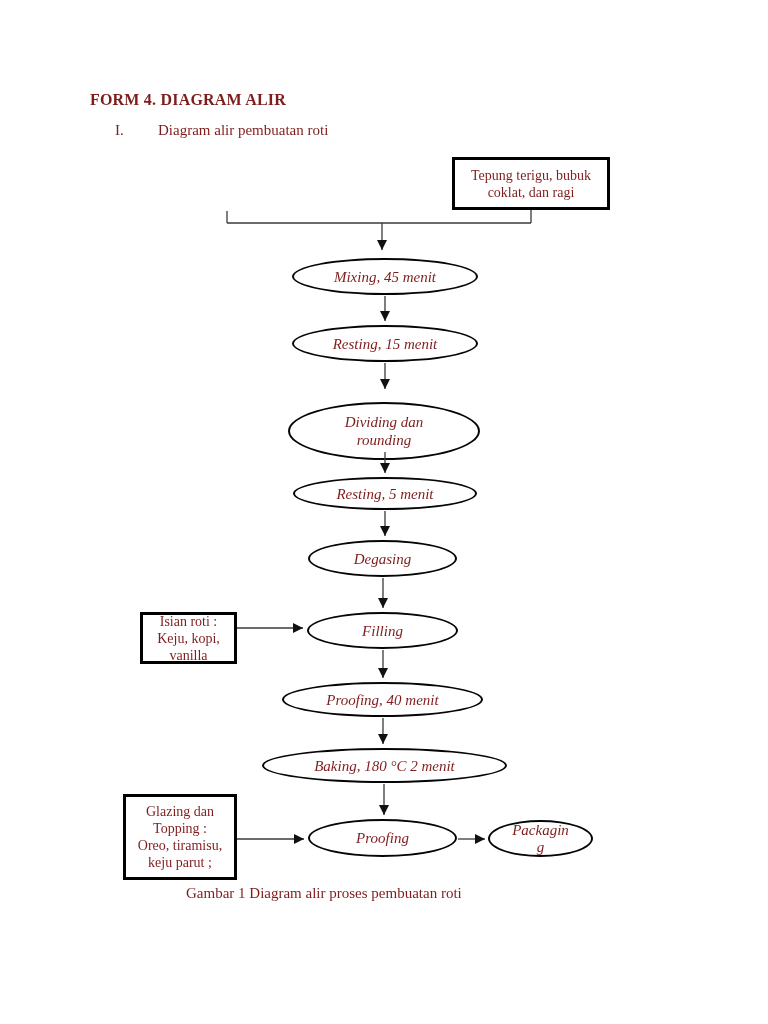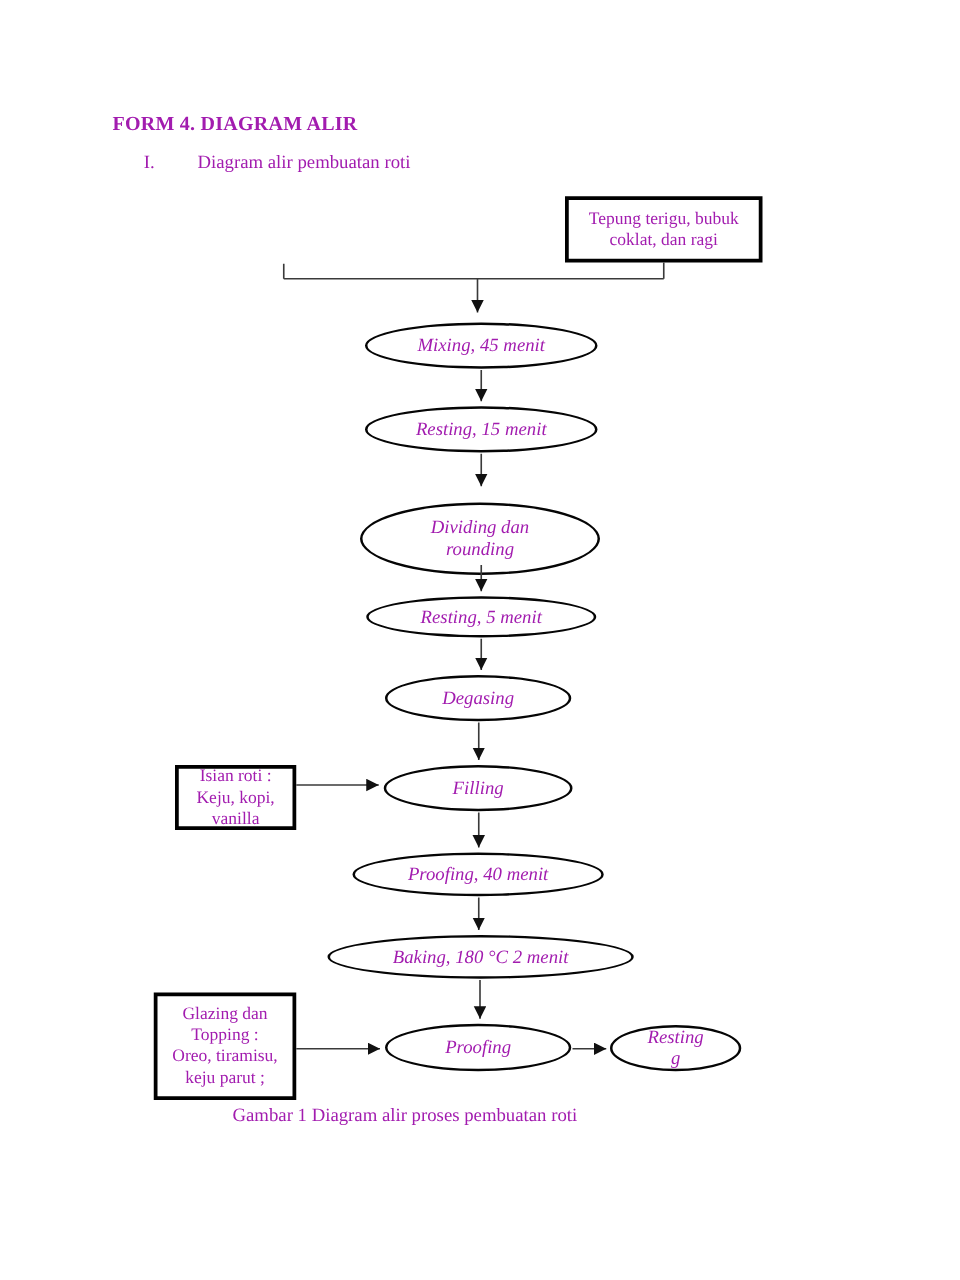--- a/index.html
+++ b/index.html
@@ -1,18 +1,18 @@
 <!DOCTYPE html>
 <html><head>
 <meta charset="utf-8">
 <style>
   html,body{margin:0;padding:0;background:#ffffff;}
   #page{
     position:relative;width:768px;height:1024px;background:#ffffff;
-    font-family:"Liberation Serif","DejaVu Serif",serif;color:#a21caf;
+    font-family:"Liberation Serif","DejaVu Serif",serif;color:#7f1d1d;
     overflow:hidden;
   }
   .abs{position:absolute;}
   .heading{font-weight:bold;font-size:16px;letter-spacing:.2px;}
   .body-text{font-size:15px;}
   .input-box,.note-box{
     position:absolute;border:3px solid #000;background:#fff;
     display:flex;align-items:center;justify-content:center;
     text-align:center;font-size:14px;line-height:17px;
     white-space:pre-line;box-sizing:border-box;
@@ -63,21 +63,21 @@
   <div class="ellipse" style="left:282px;top:682px;width:201px;height:35px">
     <span>Proofing, 40 menit</span>
   </div>
   <div class="ellipse" style="left:262px;top:748px;width:245px;height:35px">
     <span>Baking, 180 °C 2 menit</span>
   </div>
   <div class="ellipse" style="left:308px;top:819px;width:149px;height:38px">
     <span>Proofing</span>
   </div>
   <div class="ellipse" style="left:488px;top:820px;width:105px;height:37px;line-height:17px">
-    <span>Resting
+    <span>Packagin
 g</span>
   </div>
 
   <div class="note-box" style="left:140px;top:612px;width:97px;height:52px">
     <span>Isian roti :
 Keju, kopi,
 vanilla</span>
   </div>
   <div class="note-box" style="left:123px;top:794px;width:114px;height:86px">
     <span>Glazing dan

